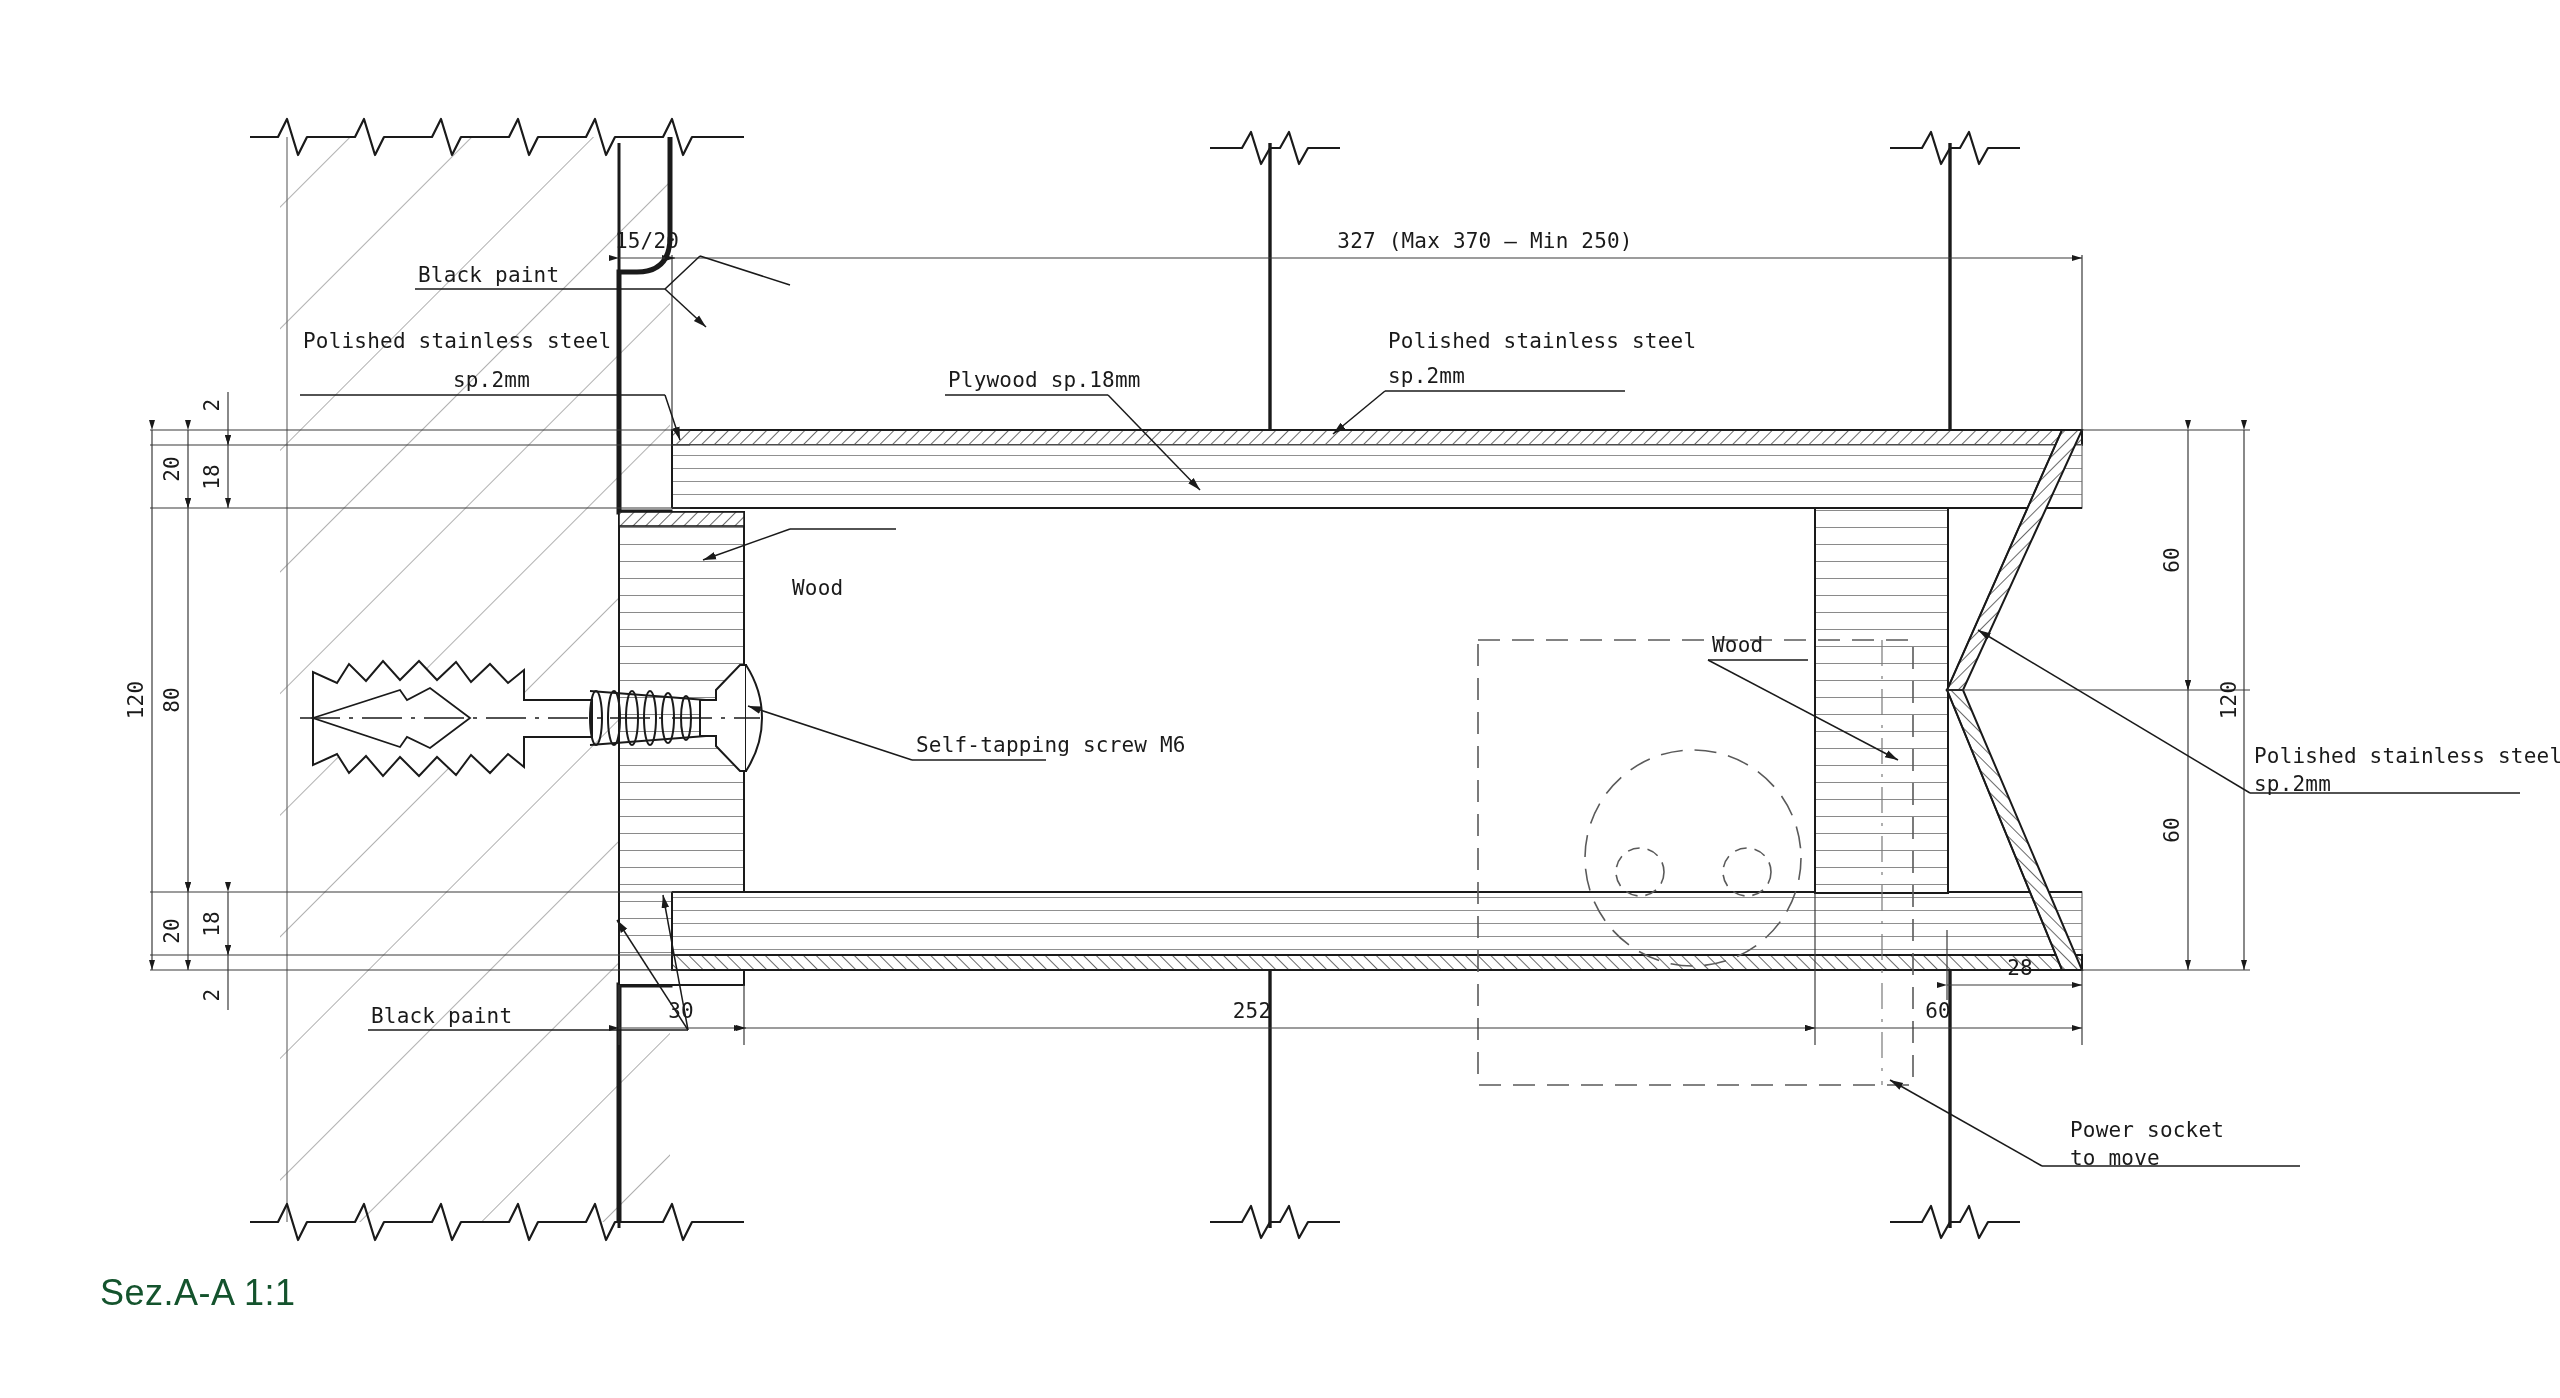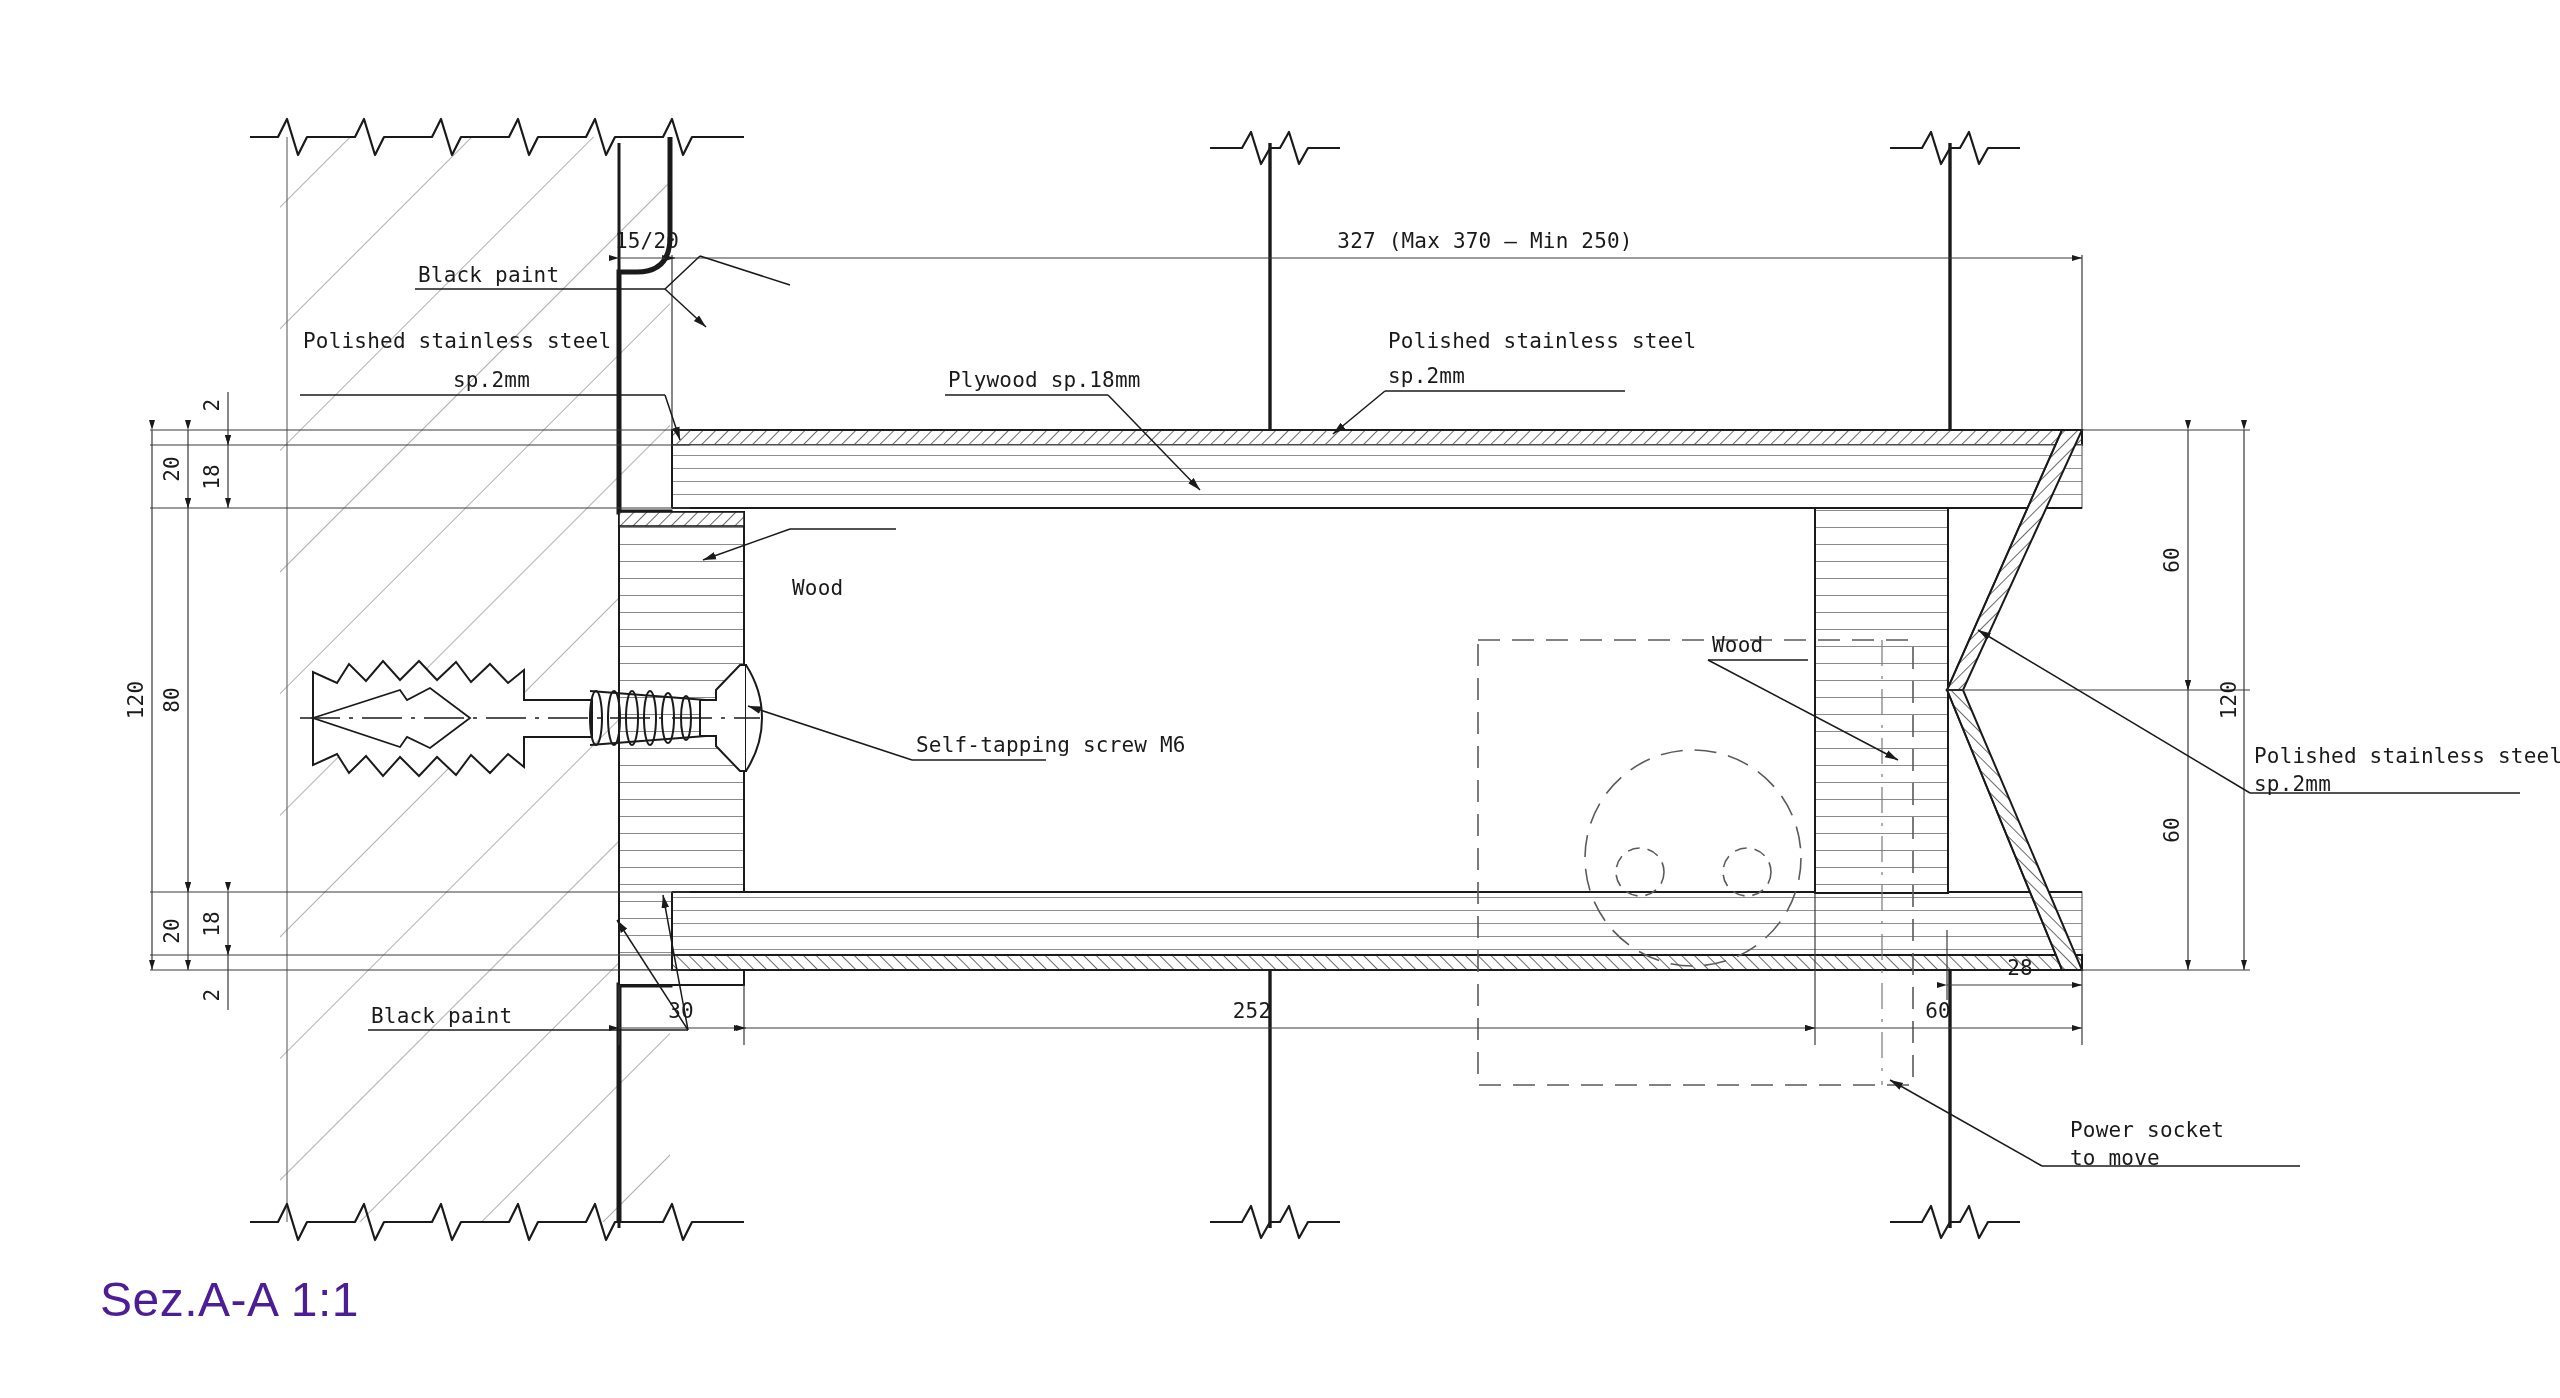--- a/index.html
+++ b/index.html
@@ -1,19 +1,19 @@
 <!DOCTYPE html>
 <html><head>
 <meta charset="utf-8">
 <style>
   html,body{margin:0;padding:0;background:#ffffff;}
   body{width:2560px;height:1398px;font-family:"DejaVu Sans",sans-serif;overflow:hidden;}
   #stage{position:relative;width:2560px;height:1398px;background:#fff;}
   svg#dwg{position:absolute;left:0;top:0;width:2560px;height:1398px;}
-  .ttl{position:absolute;left:100px;top:1272px;font-family:"Liberation Sans",sans-serif;font-size:48px;color:#4c1d95;letter-spacing:0.5px;}
+  .ttl{position:absolute;left:100px;top:1272px;font-family:"Liberation Sans",sans-serif;font-size:36px;color:#14532d;letter-spacing:0.5px;}
   text{font-family:"DejaVu Sans Mono","DejaVu Sans",monospace;fill:#1a1a1a;}
   .lbl{font-size:21px;letter-spacing:0.2px;}
   .dim{font-size:21px;letter-spacing:0.2px;}
 </style>
 </head>
 <body>
 
 <div id="stage">
 
 <svg id="dwg" viewBox="0 0 2560 1398">

